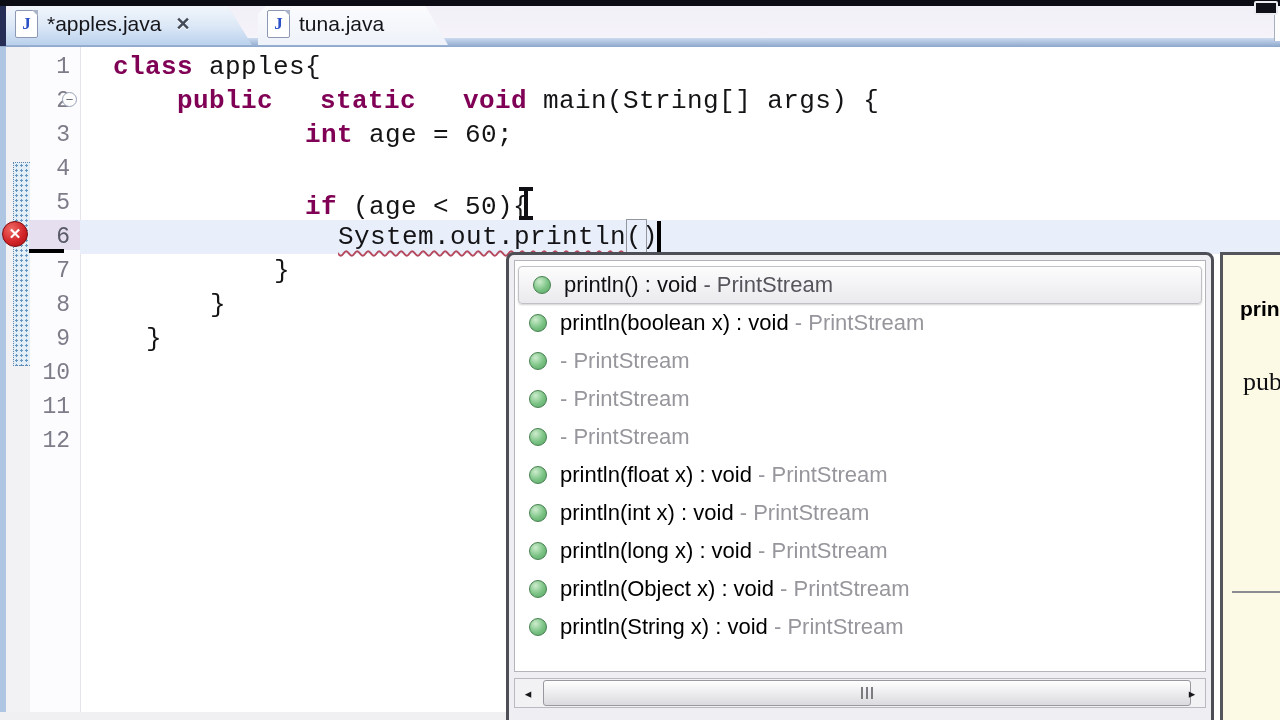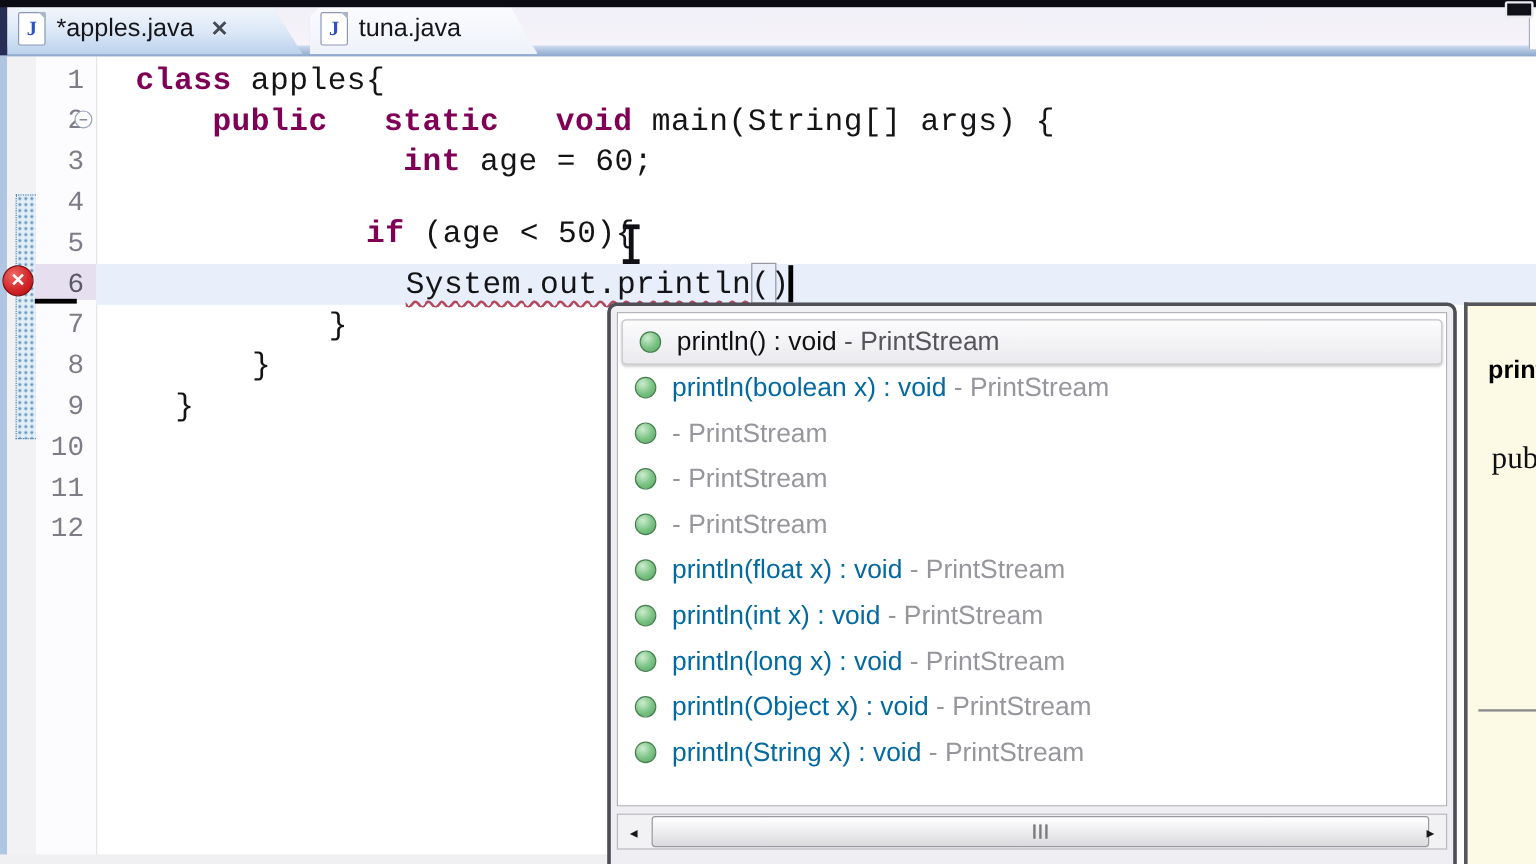--- a/index.html
+++ b/index.html
@@ -56,21 +56,21 @@
   #ibeam::before{top:-2px;} #ibeam::after{bottom:-2px;}
   
   #popup{position:absolute;left:506px;top:252px;width:708px;height:482px;box-sizing:border-box;
     background:#efeef2;border:3px solid #4e4e56;border-radius:8px 8px 0 0;padding:5px;z-index:20;}
   #list{background:#fff;border:1px solid #b4b4ba;height:412px;box-sizing:border-box;padding-top:5px;overflow:hidden;}
   .row{height:38px;display:flex;align-items:center;padding-left:14px;}
   .row.selected{height:36px;margin:0 3px;border:1px solid #c0c0c6;border-radius:4px;
     background:linear-gradient(#fcfcfd,#eaeaee);box-shadow:0 1px 2px rgba(0,0,0,0.18);text-align:center;}
   .micon{width:16px;height:16px;border-radius:50%;border:1px solid #44804e;flex:none;margin-right:13px;
     background:radial-gradient(circle at 35% 30%,#cdeccd,#79c283 55%,#58a463);}
-  .sig{font-size:22px;color:#0369a1;white-space:pre;}
+  .sig{font-size:22px;color:#000000;white-space:pre;}
   .from{font-size:22px;color:#96969c;white-space:pre;}
   .row.selected .sig{color:#101014;}
   .row.selected .from{color:#55555c;}
   #hscroll{margin-top:6px;height:30px;background:#f2f1f4;border:1px solid #b9b9bf;position:relative;box-sizing:border-box;}
   .sarrow{position:absolute;top:0;width:26px;height:28px;display:flex;align-items:center;justify-content:center;
     font-size:13px;color:#18181c;}
   #sarrow-left{left:0;} #sarrow-right{right:0;}
   #thumb{position:absolute;left:28px;top:1px;width:648px;height:26px;box-sizing:border-box;
     background:linear-gradient(#ffffff,#dbdbdf);border:1px solid #98989f;border-radius:3px;
     display:flex;align-items:center;justify-content:center;}
@@ -124,23 +124,23 @@
     <div class="lnum" style="top: 390px;">11</div>
     <div class="lnum" style="top: 424px;">12</div>
   </div>
 <div id="fold-icon">−</div>
 <div id="error-icon">✕</div>
 
 <div id="current-line"></div>
 <div id="code">
     <div class="cline" style="top: 50px;"><span class="kw">class</span><span class="pl"> apples{</span></div>
     <div class="cline" style="top: 84px;"><span class="pl">    </span><span class="kw">public</span><span class="pl"> </span><span class="kw">static</span><span class="pl"> </span><span class="kw">void</span><span class="pl"> main(String[] args) {</span></div>
-    <div class="cline" style="top: 118px; padding-left: 31px;"><span class="pl">            </span><span class="kw">int</span><span class="pl"> age = 60;</span></div>
+    <div class="cline" style="top: 118px;"><span class="pl">            </span><span class="kw">int</span><span class="pl"> age = 60;</span></div>
     <div class="cline" style="top: 152px;"></div>
-    <div class="cline" style="top: 178px;"><span class="pl">            </span><span class="kw">if</span><span class="pl"> (age &lt; 50){</span></div>
+    <div class="cline" style="top: 190px;"><span class="pl">            </span><span class="kw">if</span><span class="pl"> (age &lt; 50){</span></div>
     <div class="cline" style="top: 220px;"><span class="pl">                </span><span class="err">System.out.println</span><span class="pl">()</span></div>
     <div class="cline" style="top: 254px;"><span class="pl">            }</span></div>
     <div class="cline" style="top: 288px;"><span class="pl">        }</span></div>
     <div class="cline" style="top: 322px;"><span class="pl">    }</span></div>
     <div class="cline" style="top: 356px;"></div>
     <div class="cline" style="top: 390px;"></div>
     <div class="cline" style="top: 424px;"></div>
   </div>
 <div id="paren-box"></div>
 <div id="caret"></div>

